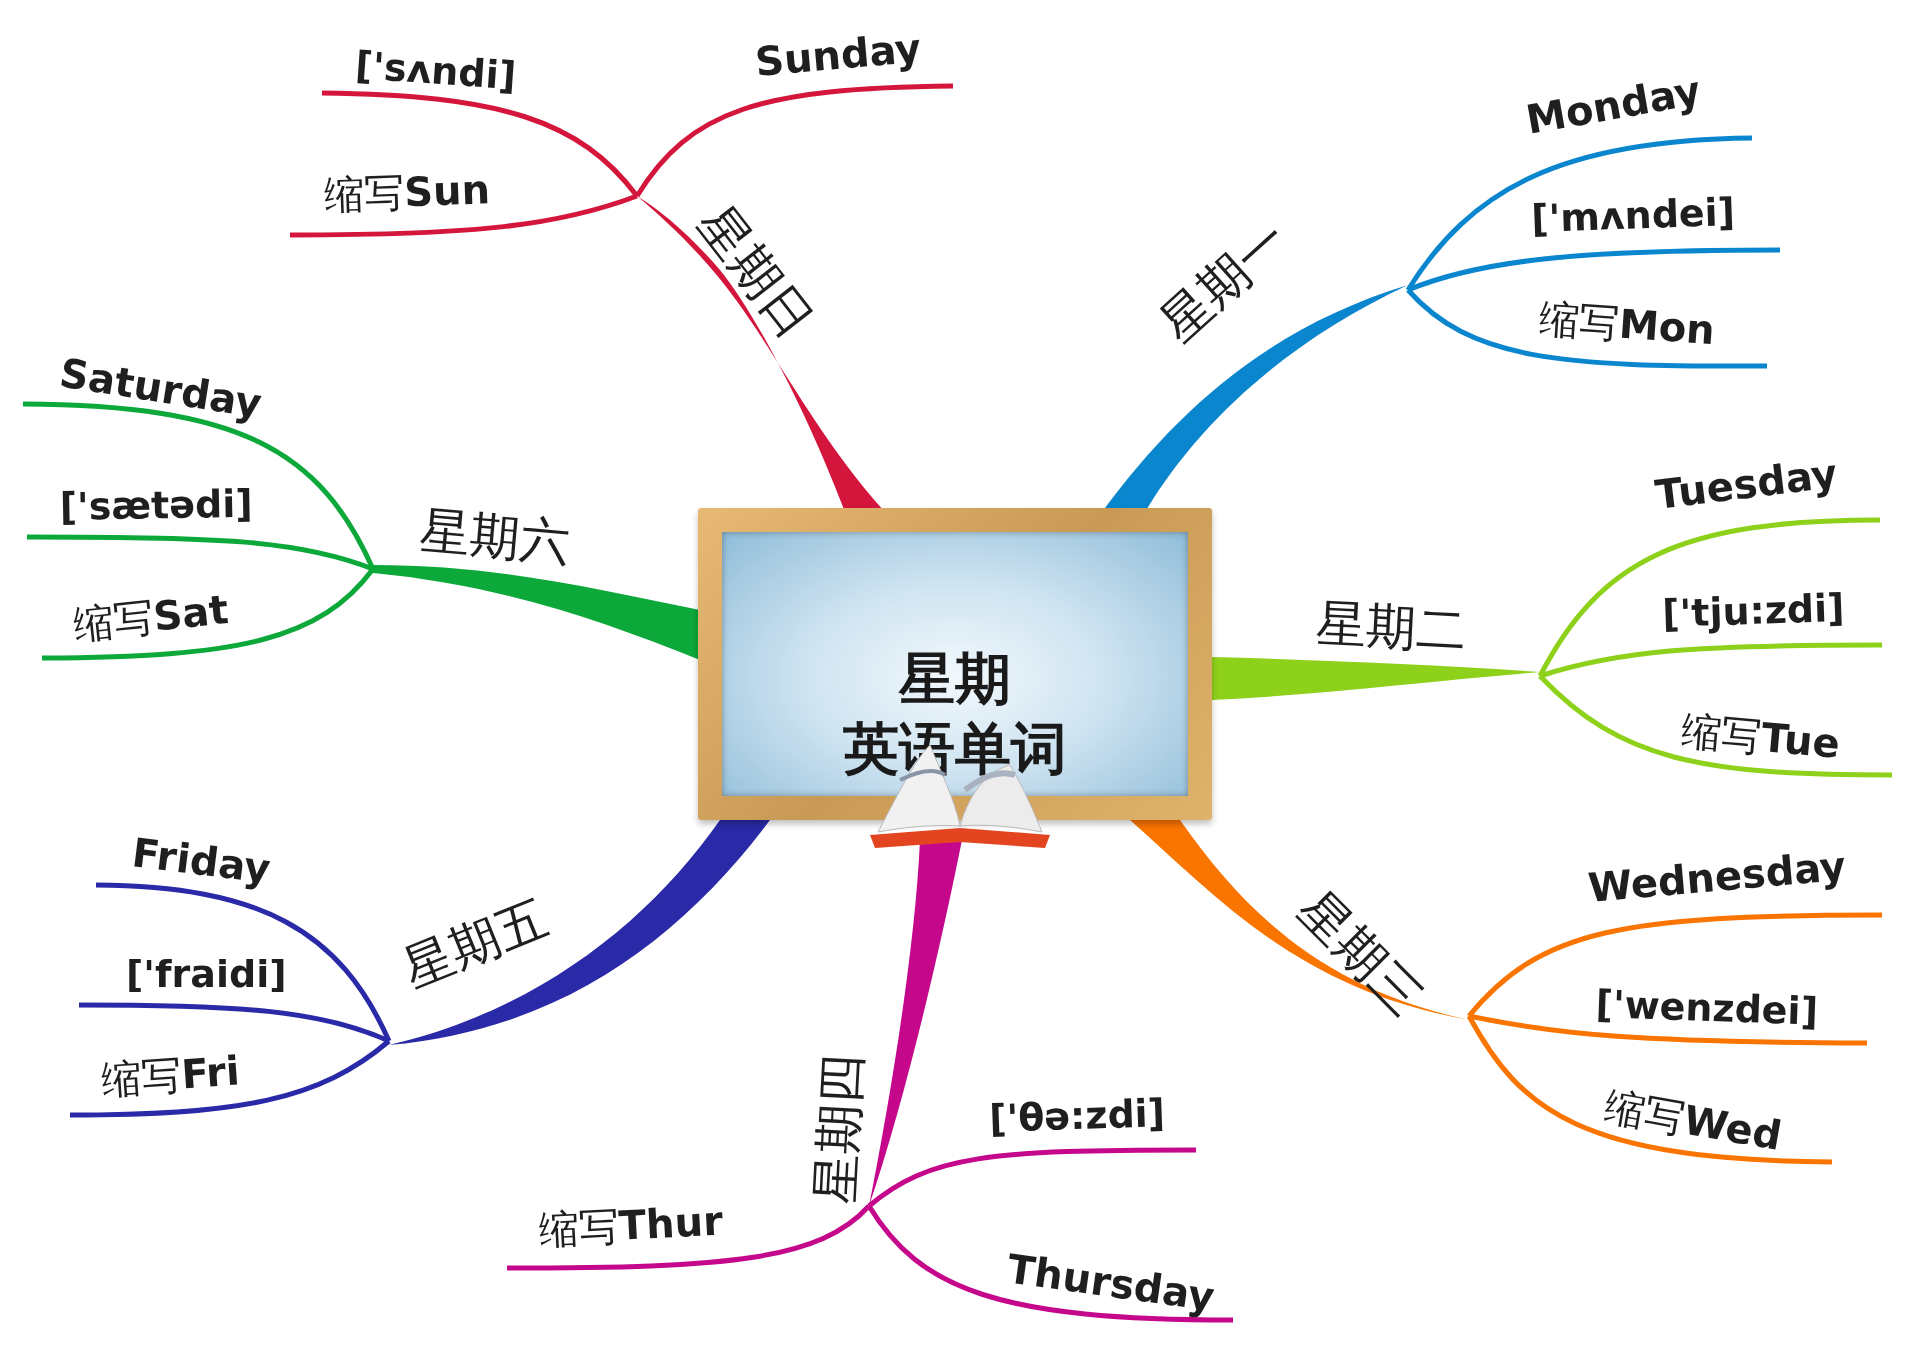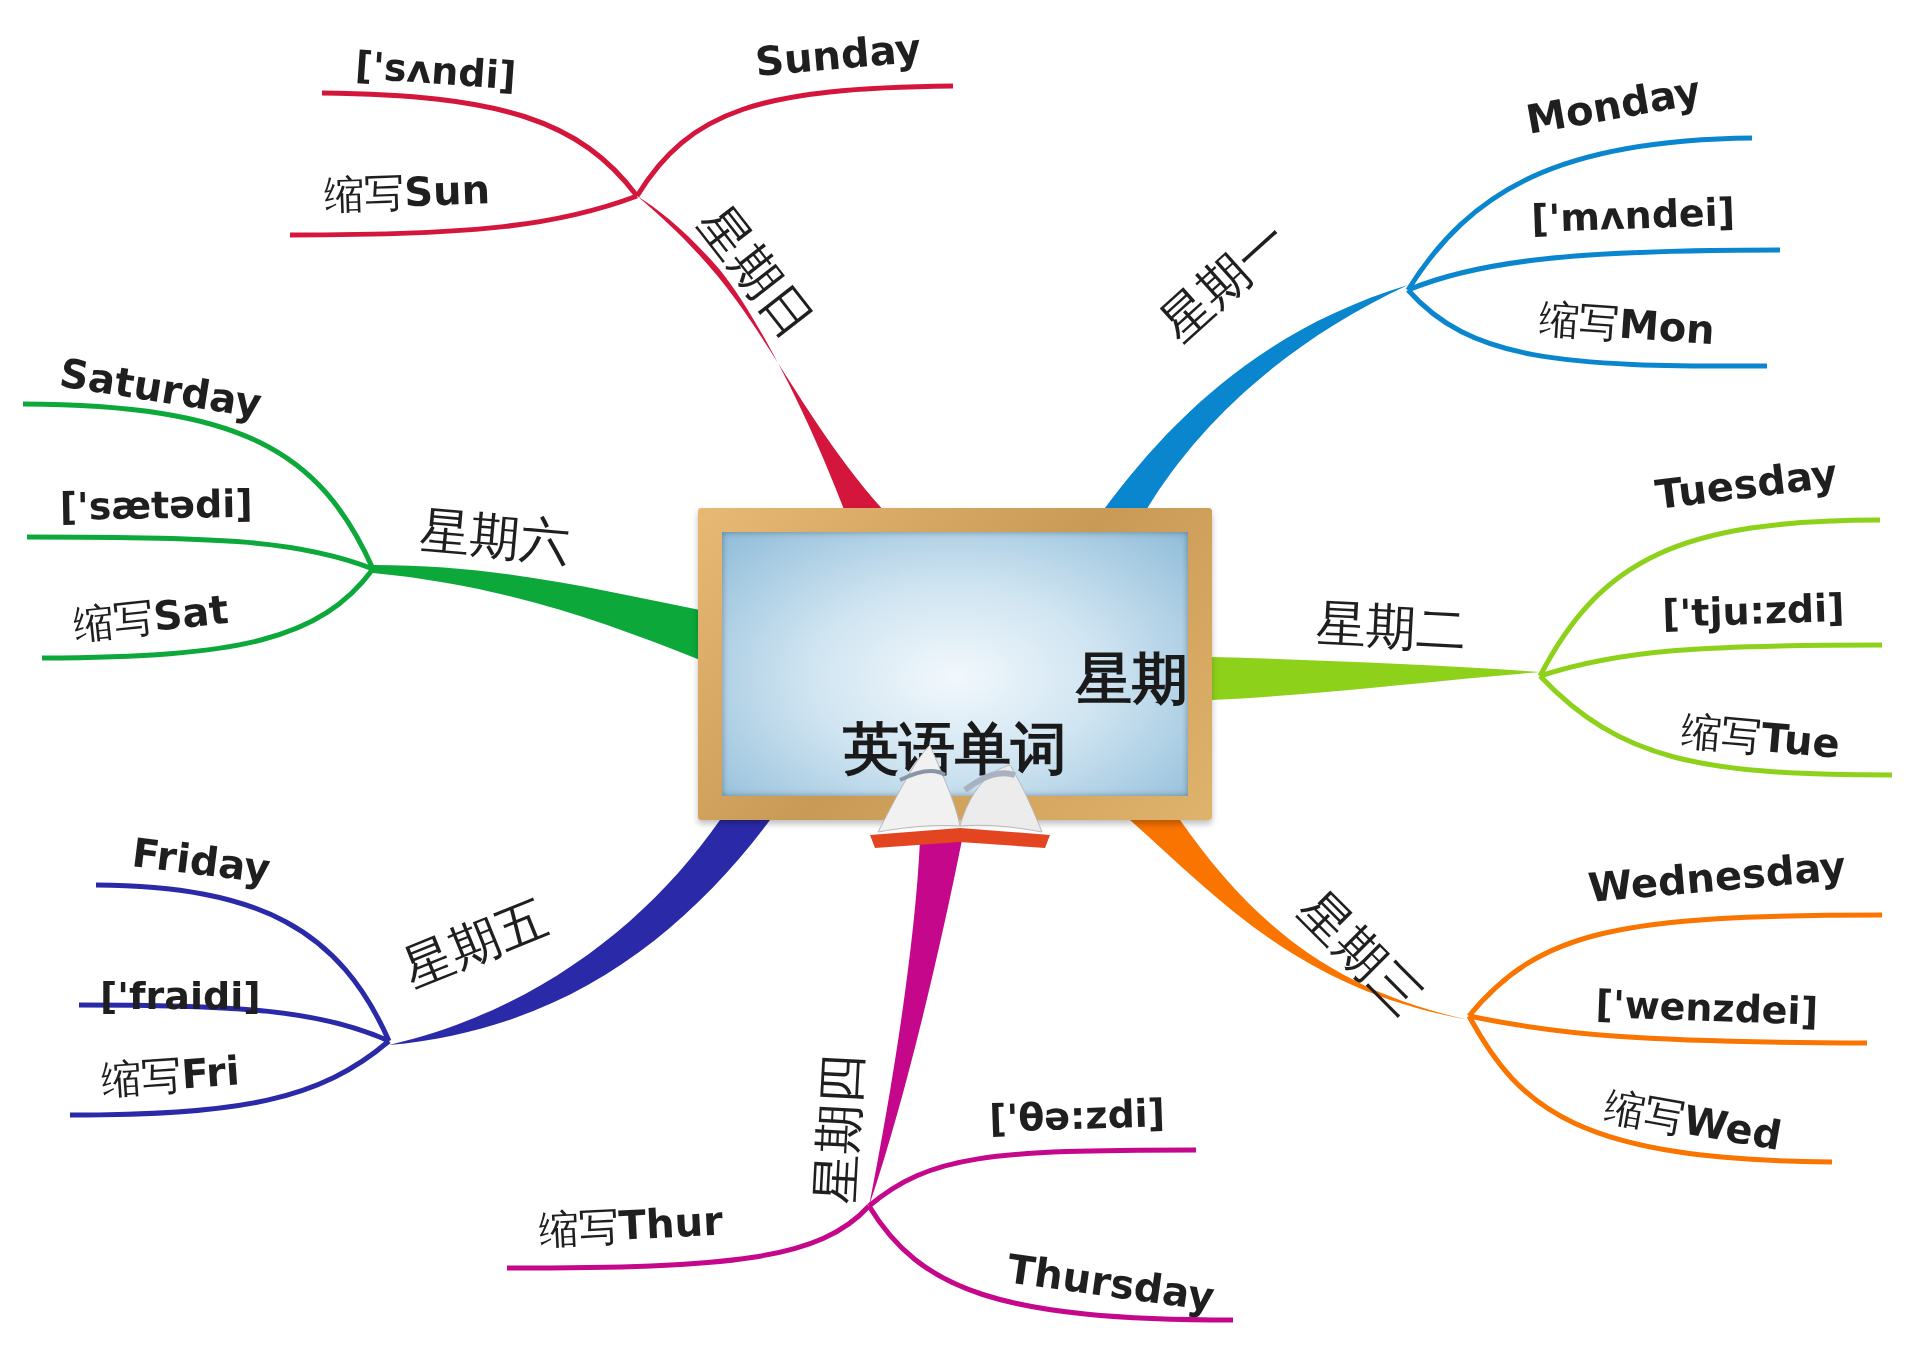--- a/index.html
+++ b/index.html
@@ -14,21 +14,21 @@
   .day { font-size:50px; font-weight:normal; }
   #board { position:absolute; left:698px; top:508px; width:514px; height:312px;
            background:linear-gradient(135deg,#e7b974,#c99a55 50%,#e0b36c);
            box-shadow: 0 4px 6px rgba(0,0,0,0.25); border-radius:3px; }
   #board .screen { position:absolute; left:24px; top:24px; right:24px; bottom:24px;
            background: radial-gradient(ellipse at 50% 55%, #f2f8fc 0%, #cfe4f1 45%, #8fbcd9 100%);
            box-shadow: inset 0 0 6px rgba(0,0,0,0.35); }
   .logo { position:absolute; left:115px; top:32px; width:280px; height:70px; }
   .logo-cn { position:absolute; left:138px; top:8px; font-size:27px; font-weight:bold; color:#1b4f55; letter-spacing:1px; }
   .logo-en { position:absolute; left:138px; top:44px; font-size:14px; color:#1b4f55; }
-  .title1 { position:absolute; left:0; right:0; top:110px; text-align:right; font-size:56px; font-weight:bold; color:#1a1a1a; }
+  .title1 { position:absolute; left:0; right:0; top:110px; text-align:center; font-size:56px; font-weight:bold; color:#1a1a1a; }
   .title2 { position:absolute; left:0; right:0; top:180px; text-align:center; font-size:56px; font-weight:bold; color:#1a1a1a; }
   .book { position:absolute; left:860px; top:740px; width:200px; height:110px; }
 </style>
 </head>
 <body>
 
 <div id="stage">
 
   <svg class="branches" width="1920" height="1359" viewBox="0 0 1920 1359">
 
@@ -117,21 +117,21 @@
   <div class="lbl ipa" style="left:1595px;top:985px;transform:rotate(2deg);">['wenzdei]</div>
   <div class="lbl abbr" style="left:1602px;top:1085px;transform:rotate(10deg);"><span class="cn">缩写</span><span>Wed</span></div>
 
   <div class="lbl day" style="left:860px;top:1155px;transform:rotate(-87deg);">星期四</div>
   <div class="lbl ipa" style="left:990px;top:1100px;transform:rotate(-2deg);">['θə:zdi]</div>
   <div class="lbl abbr" style="left:540px;top:1210px;transform:rotate(-3deg);"><span class="cn">缩写</span><span>Thur</span></div>
   <div class="lbl word" style="left:1005px;top:1248px;transform:rotate(8deg);">Thursday</div>
 
   <div class="lbl day" style="left:415px;top:945px;transform:rotate(-22deg);">星期五</div>
   <div class="lbl word" style="left:130px;top:832px;transform:rotate(7deg);">Friday</div>
-  <div class="lbl ipa" style="left:100px;top:955px;transform:rotate(0deg);margin-top:22px;">['fraidi]</div>
+  <div class="lbl ipa" style="left:126px;top:955px;transform:rotate(0deg);">['fraidi]</div>
   <div class="lbl abbr" style="left:103px;top:1060px;transform:rotate(-4deg);"><span class="cn">缩写</span><span>Fri</span></div>
 
   <div class="lbl day" style="left:418px;top:505px;transform:rotate(5deg);">星期六</div>
   <div class="lbl word" style="left:57px;top:352px;transform:rotate(9deg);">Saturday</div>
   <div class="lbl ipa" style="left:60px;top:488px;transform:rotate(-1deg);">['sætədi]</div>
   <div class="lbl abbr" style="left:76px;top:605px;transform:rotate(-6deg);"><span class="cn">缩写</span><span>Sat</span></div>
 
 </div>
 
 </body></html>

